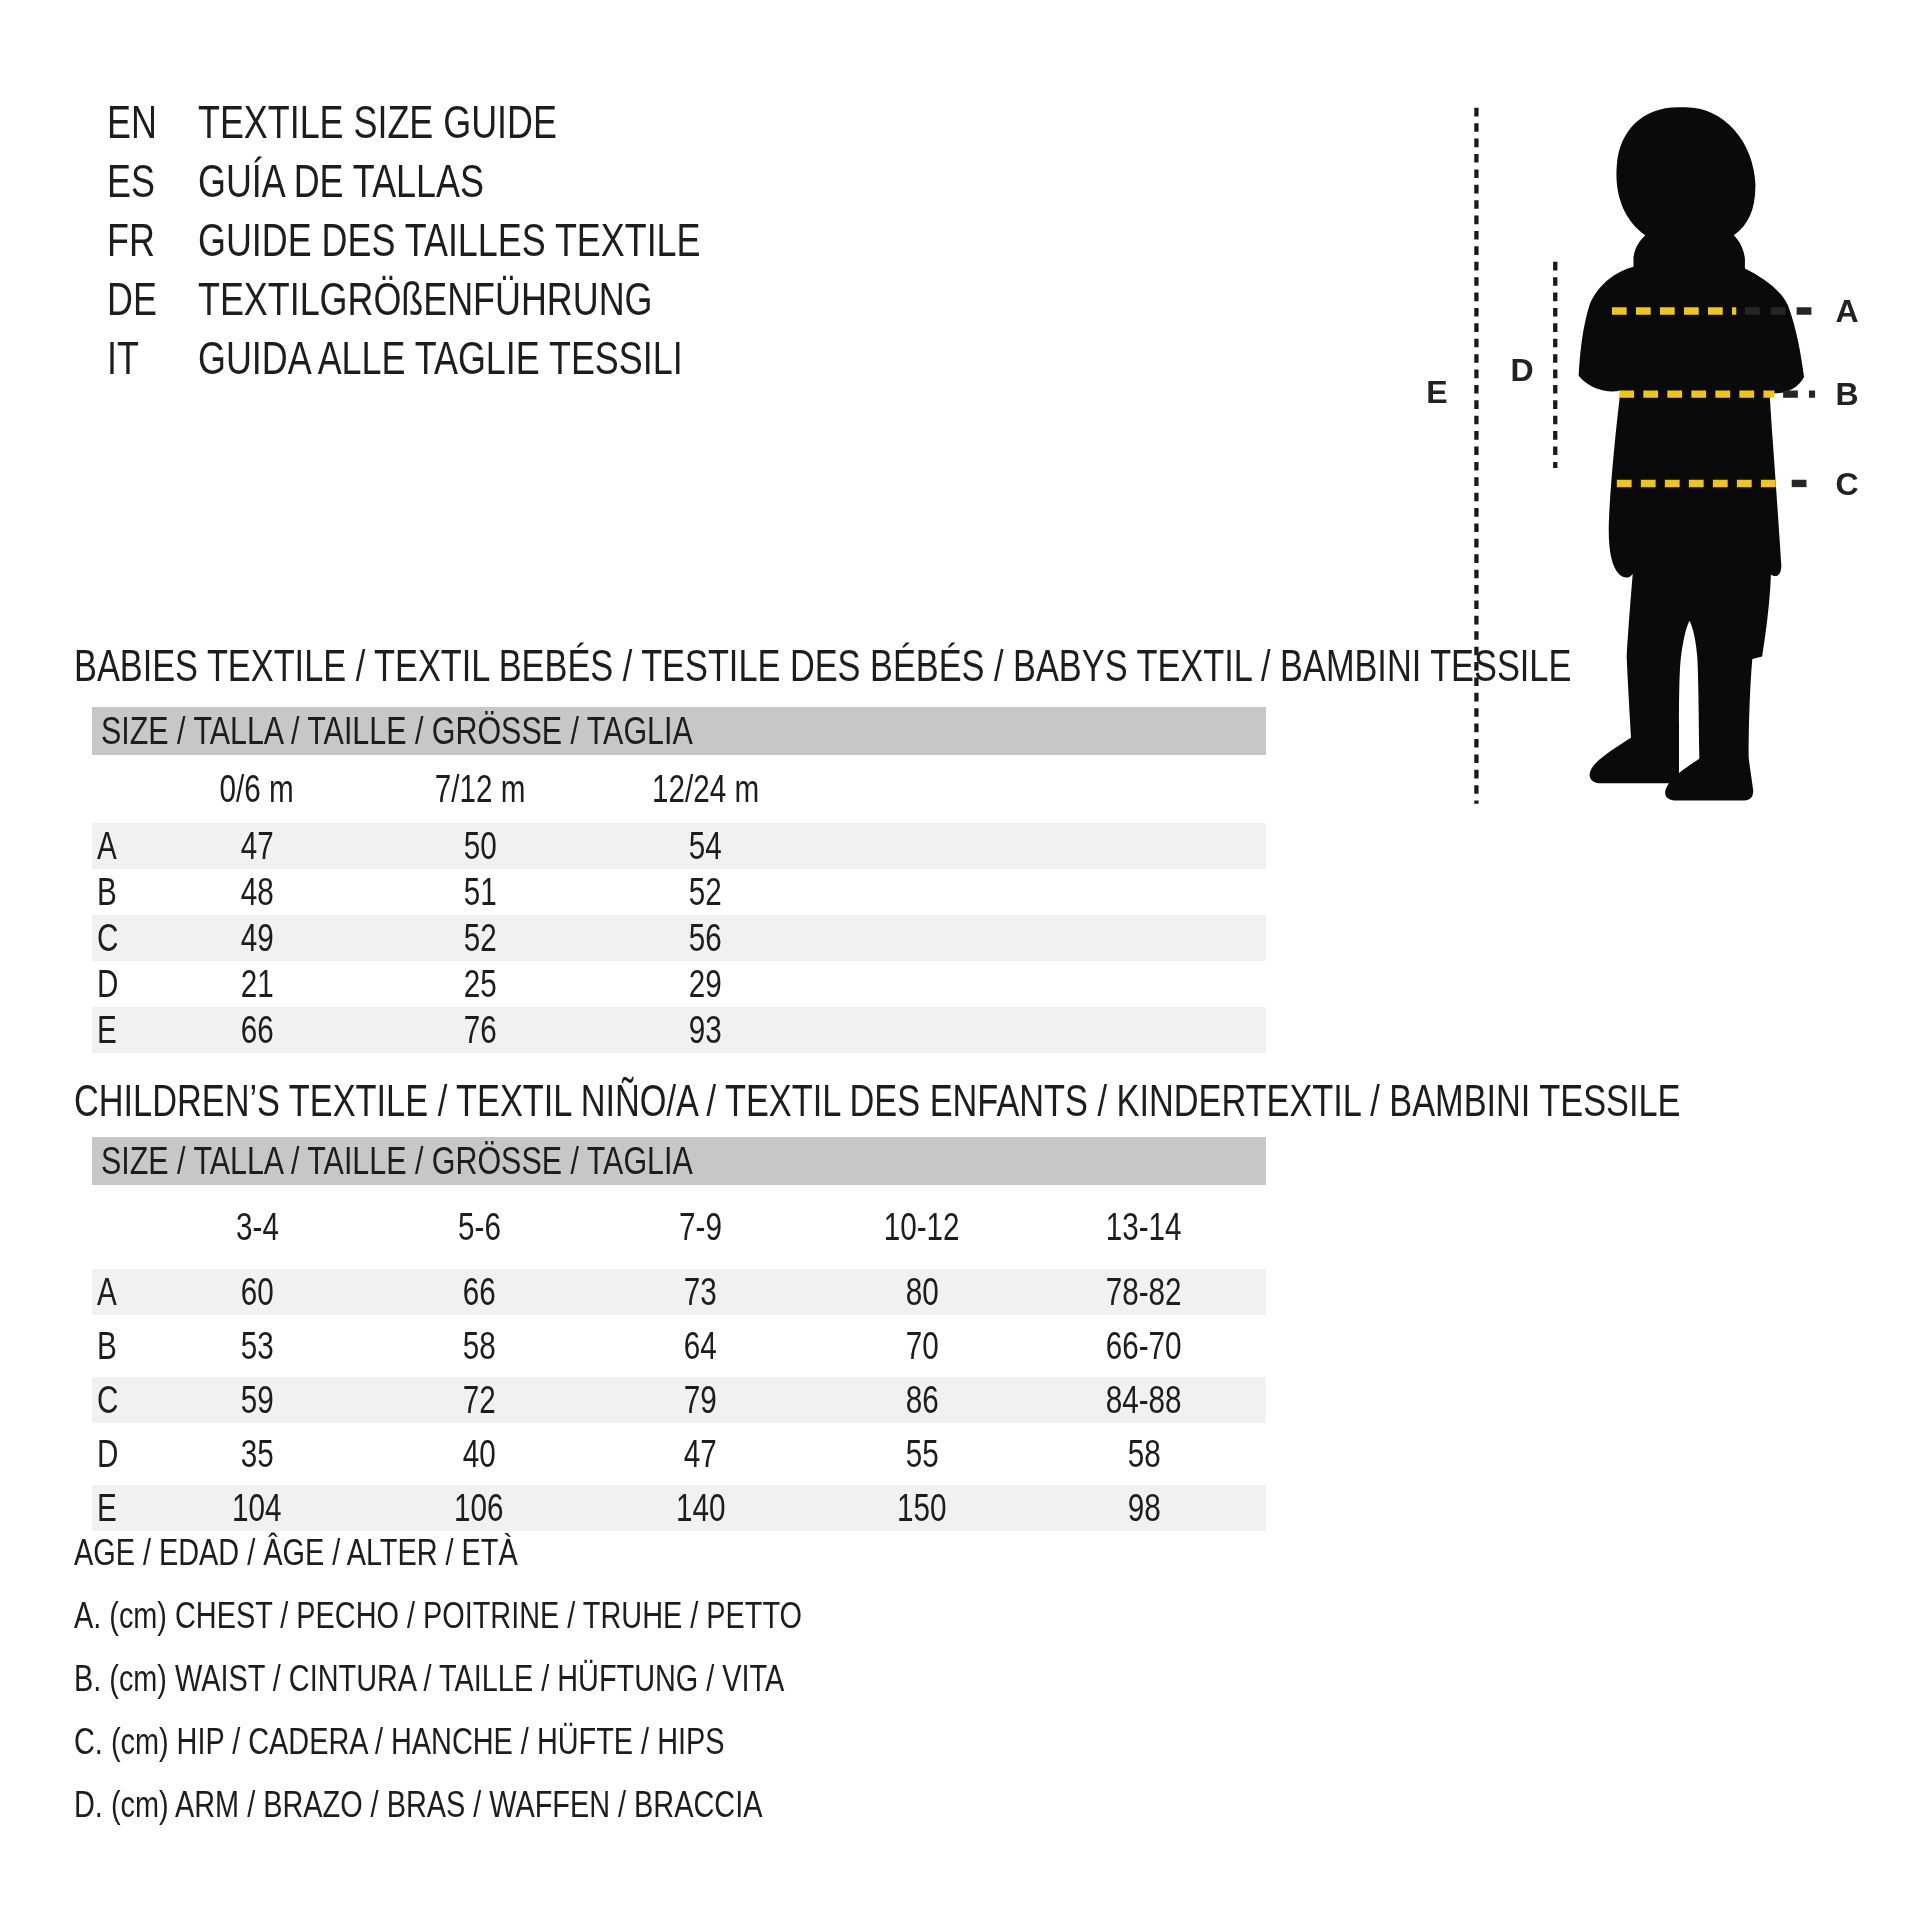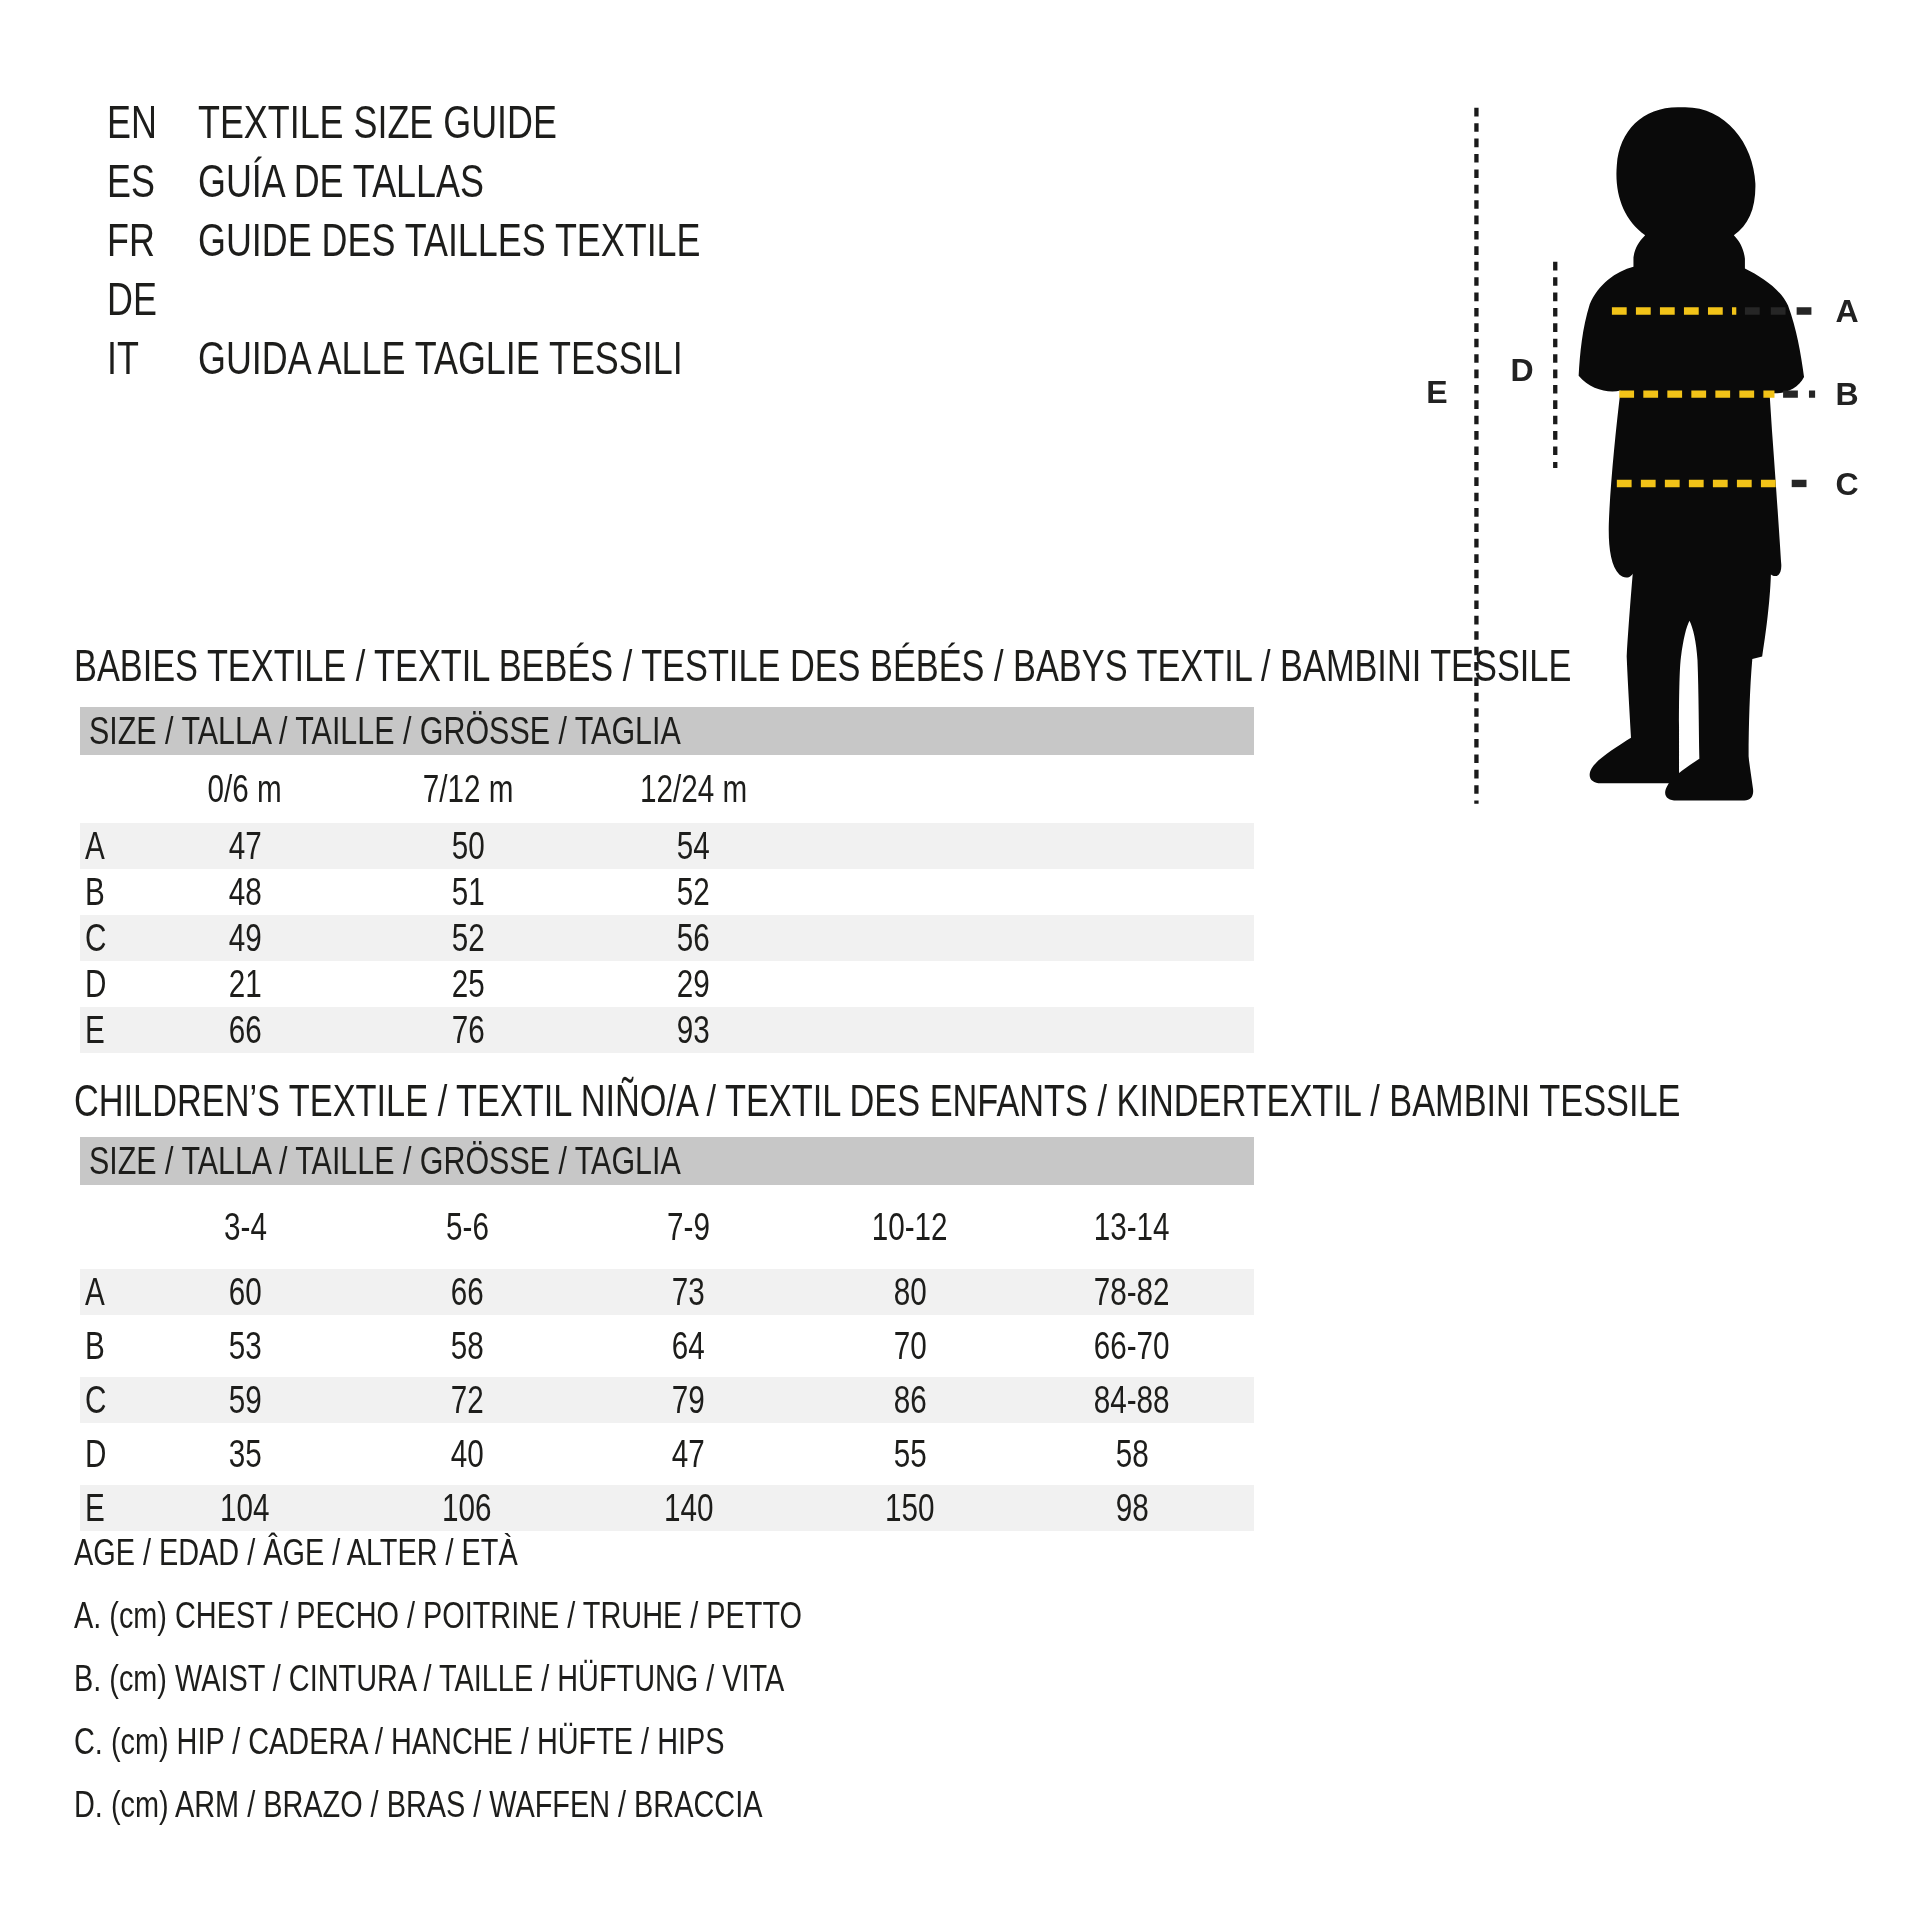--- a/index.html
+++ b/index.html
@@ -23,21 +23,21 @@
   
   .langs{position:absolute;left:74px;top:92px;margin-left:33px;}
   .lang-row{display:grid;grid-template-columns:91px auto;height:59px;align-items:center;font-size:46px;}
 
   
   .section-heading{position:absolute;left:74px;font-size:44px;line-height:47px;white-space:nowrap;}
   .heading-babies{top:642px;}
   .heading-children{top:1077px;}
 
   
-  .size-table{position:absolute;left:80px;width:1174px;}
+  .size-table{position:absolute;left:92px;width:1174px;}
   .table-babies{top:707px;}
   .table-children{top:1137px;}
   .size-bar{height:48px;background:var(--bar);display:flex;align-items:center;padding-left:8.6px;font-size:39px;}
   .t-row{display:grid;align-items:center;font-size:38px;height:46px;}
   .t-row.cols{height:68px;}
   .table-babies .t-row{grid-template-columns:54px 222px 225px 225px 1fr;}
   .table-children .t-row{grid-template-columns:54px 222px 222px 221px 222px 222px 1fr;margin-top:8px;}
   .t-row.striped{background:var(--stripe);}
   .cell{text-align:center;}
   .rowlabel{text-align:left;padding-left:5px;}
@@ -65,20 +65,21 @@
   <div class="lang-row">
     <span><span class="cx">ES</span></span>
     <span><span class="cx">GUÍA DE TALLAS</span></span>
   </div>
   <div class="lang-row">
     <span><span class="cx">FR</span></span>
     <span><span class="cx">GUIDE DES TAILLES TEXTILE</span></span>
   </div>
   <div class="lang-row">
     <span><span class="cx">DE</span></span>
+    <span><span class="cx">TEXTILGRÖßENFÜHRUNG</span></span>
   </div>
   <div class="lang-row">
     <span><span class="cx">IT</span></span>
     <span><span class="cx">GUIDA ALLE TAGLIE TESSILI</span></span>
   </div>
 </div>
 
 <div class="figure-wrap">
   <svg viewBox="0 0 760 1170" width="468" height="721">
 

